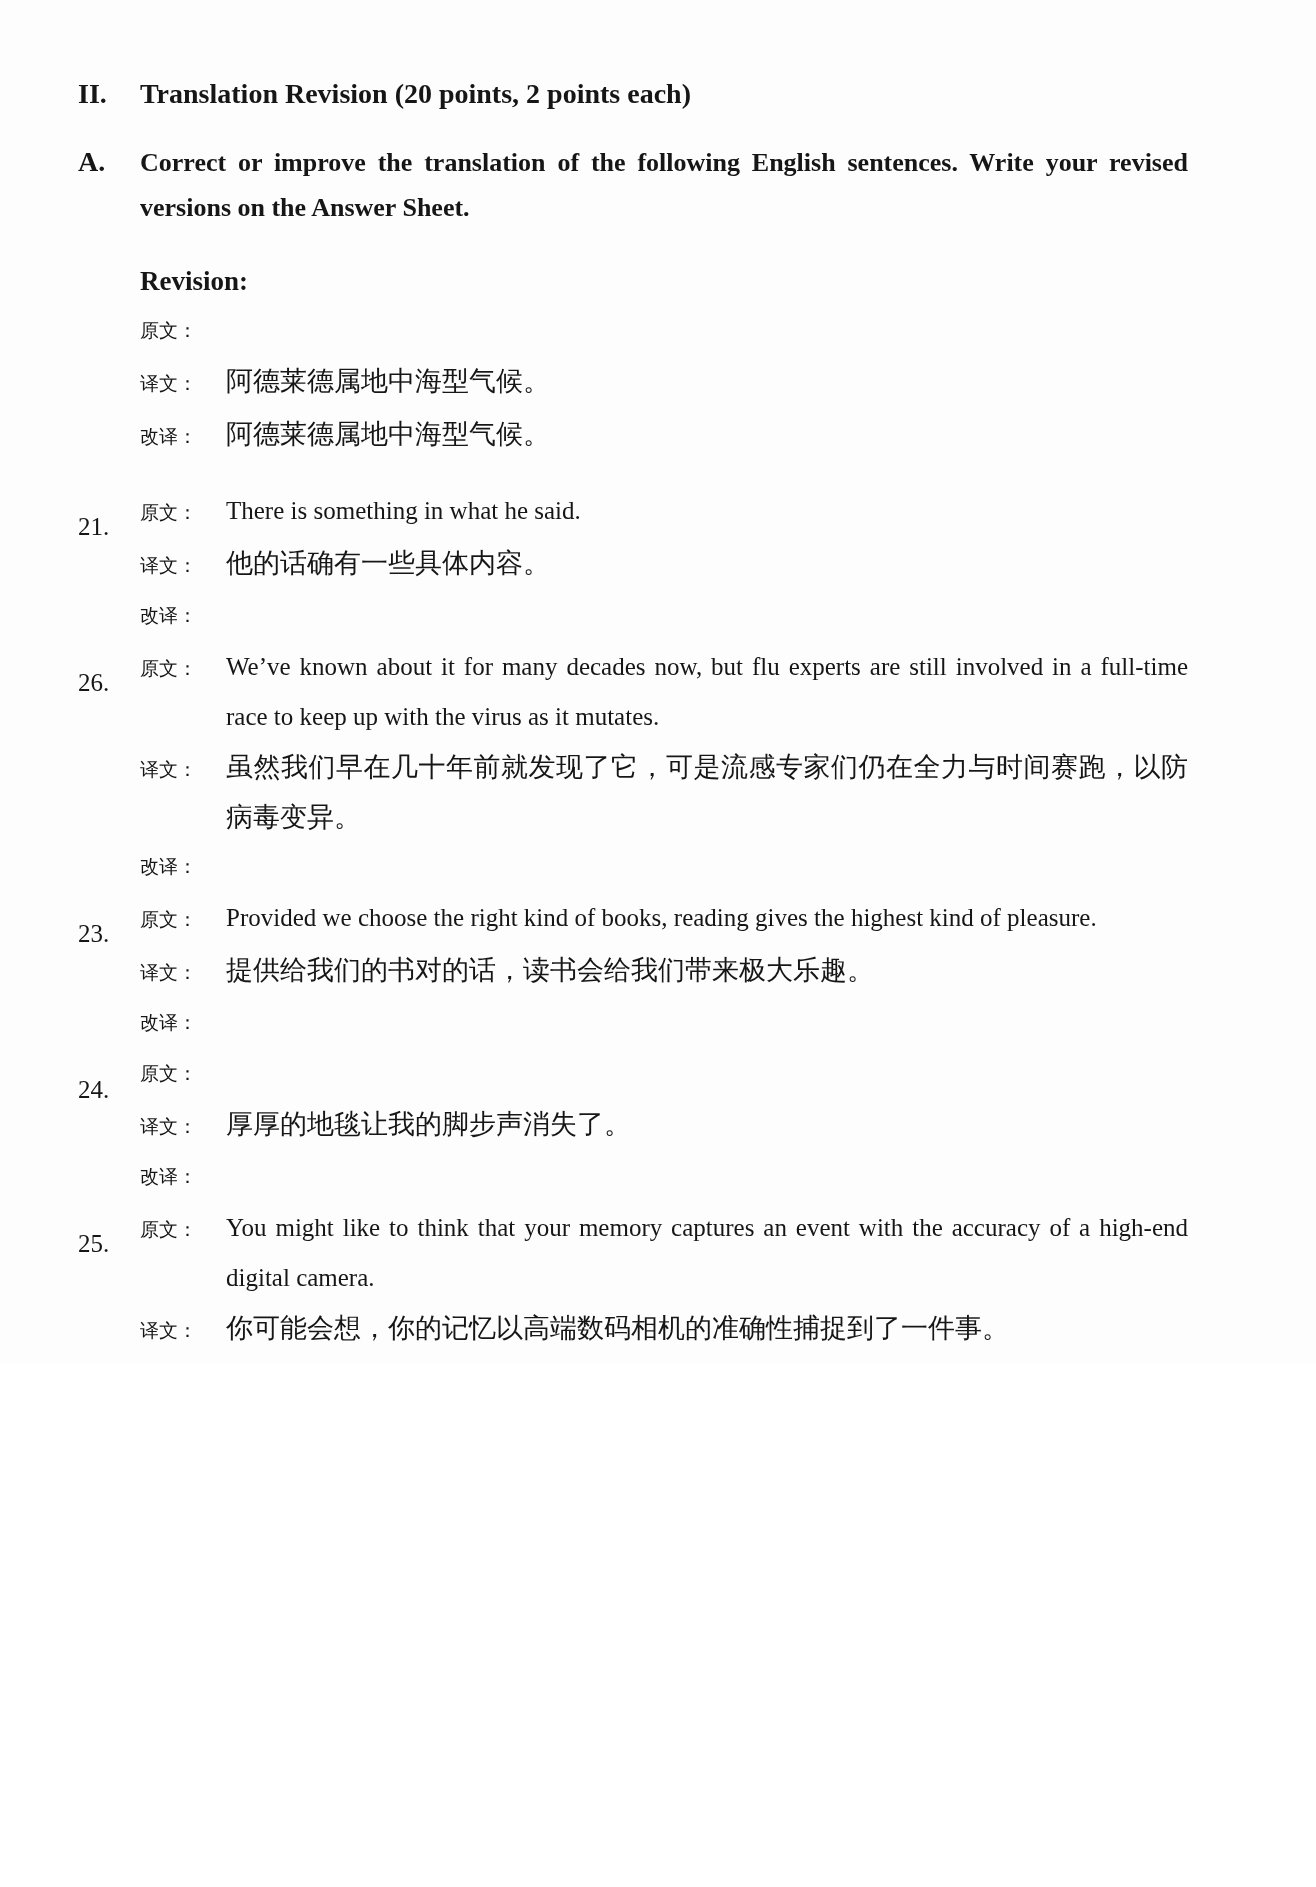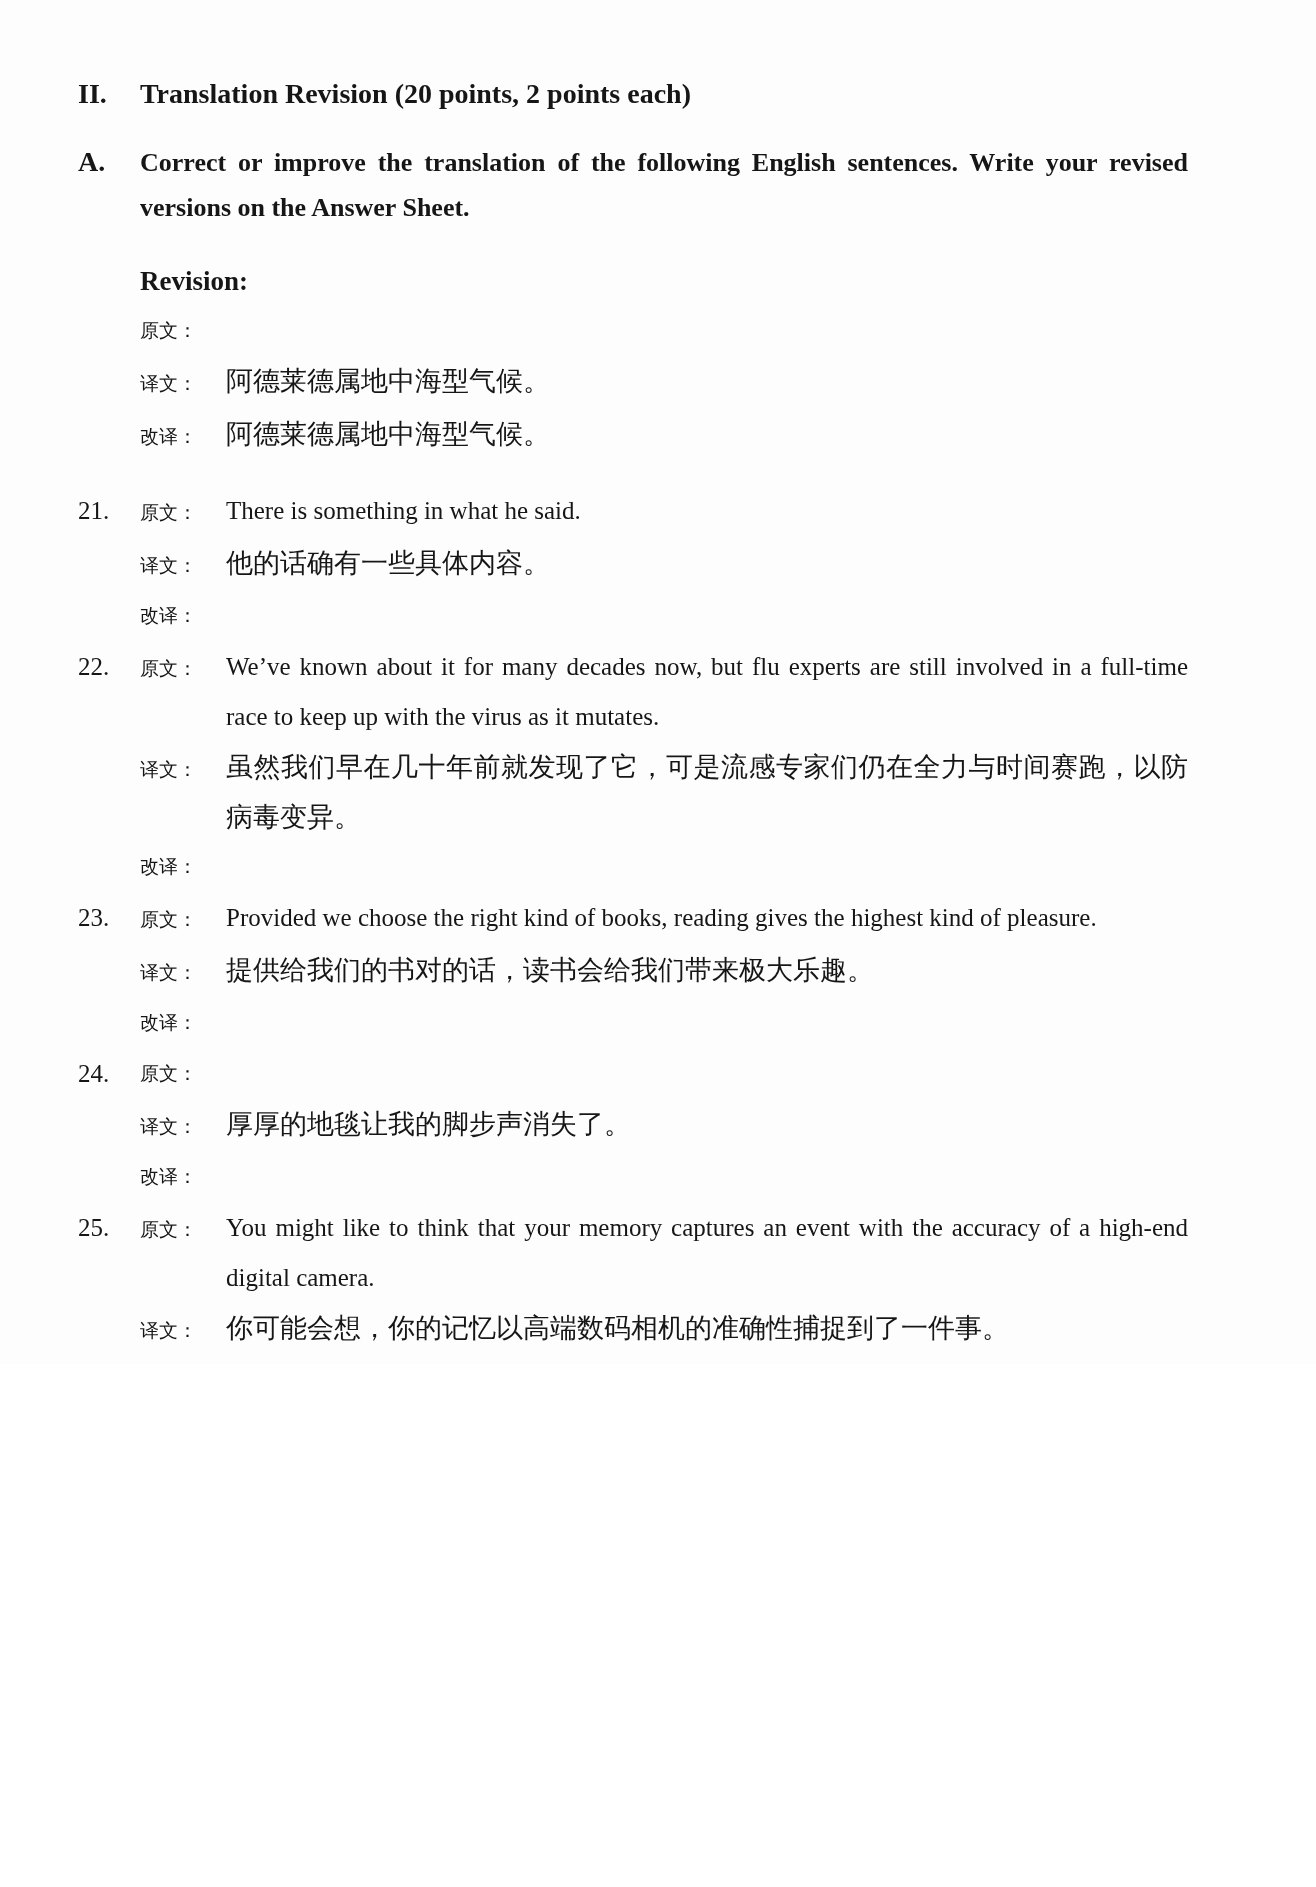--- a/index.html
+++ b/index.html
@@ -77,21 +77,21 @@
 
   
   .item {
     position: relative;
     padding-left: 62px;
     margin-bottom: 1px;
   }
   .item .num {
     position: absolute;
     left: 0;
-    top: 0;
+    top: 16px;
     font-size: 25px;
     line-height: 50px;
   }
 
   .footer {
     position: absolute;
     top: 1800px;
     left: 16px;
     width: 100%;
     text-align: center;
@@ -141,21 +141,21 @@
         <span class="lbl">译文：</span>
         <div class="txt zh just">他的话确有一些具体内容。</div>
       </div>
       <div class="line">
         <span class="lbl">改译：</span>
         <div class="txt zh"></div>
       </div>
     </div>
 
     <div class="item">
-      <span class="num">22.</span>
+      <span class="num">26.</span>
       <div class="line">
         <span class="lbl">原文：</span>
         <div class="txt en just">We’ve known about it for many decades now, but flu experts are still involved in a full-time race to keep up with the virus as it mutates.</div>
       </div>
       <div class="line">
         <span class="lbl">译文：</span>
         <div class="txt zh just">虽然我们早在几十年前就发现了它，可是流感专家们仍在全力与时间赛跑，以防病毒变异。</div>
       </div>
       <div class="line">
         <span class="lbl">改译：</span>

